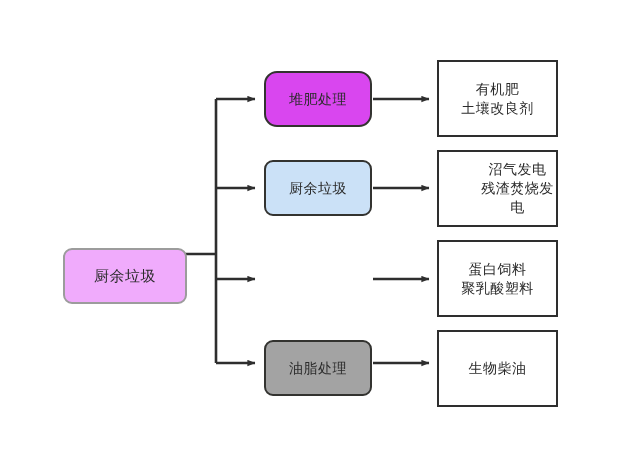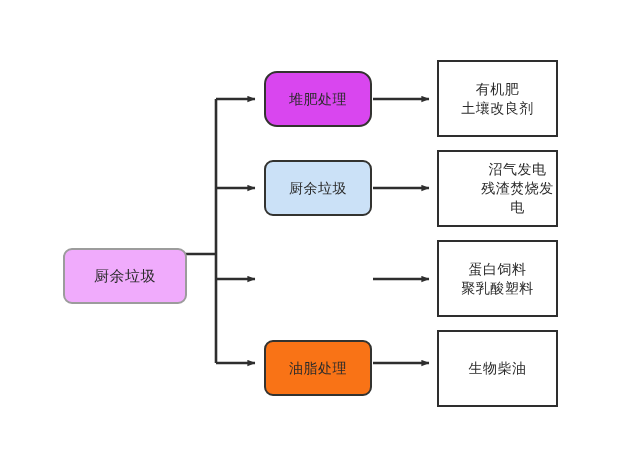--- a/index.html
+++ b/index.html
@@ -62,21 +62,21 @@
     left: 264px;
     width: 108px;
     height: 56px;
     border: 2px solid #333330;
     border-radius: 9px;
     font-size: 14px;
   }
   .proc-compost   { top: 71px;  background: #d946ef; border-radius: 13px; }
   .proc-anaerobic { top: 160px; background: #cbe1f7; }
   .proc-hightemp  { top: 251px; background: #fdfccb; }
-  .proc-oil       { top: 340px; background: #f97316; }
+  .proc-oil       { top: 340px; background: #a3a3a3; }
 
   
   .node-output {
     left: 437px;
     width: 121px;
     height: 77px;
     background: #ffffff;
     border: 2px solid #2e2e2e;
     border-radius: 0;
     font-size: 14px;

